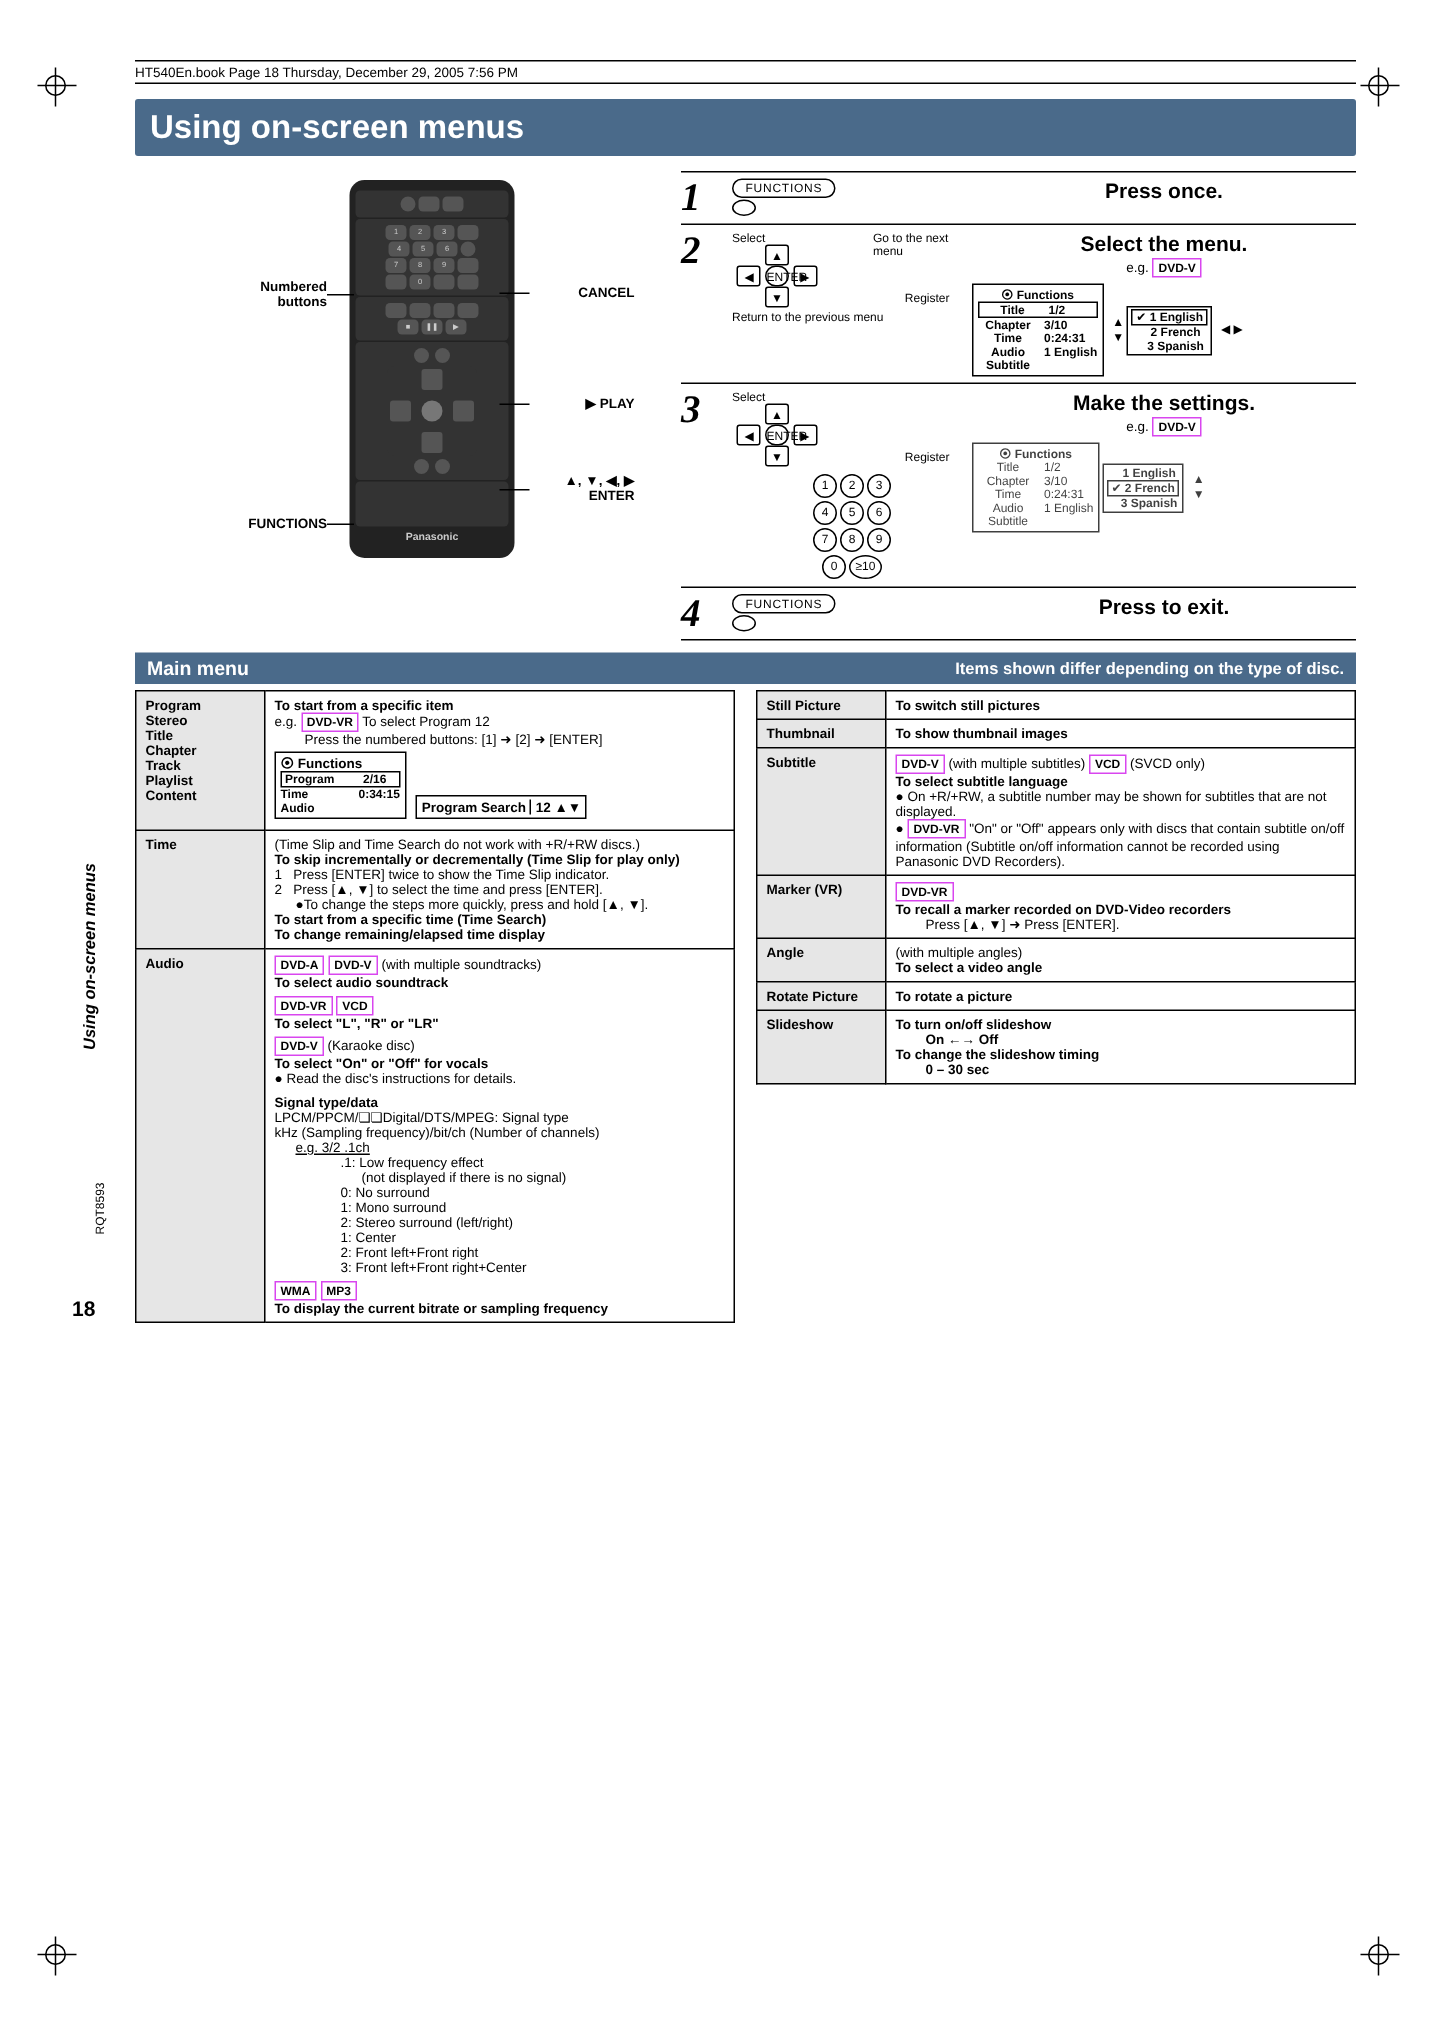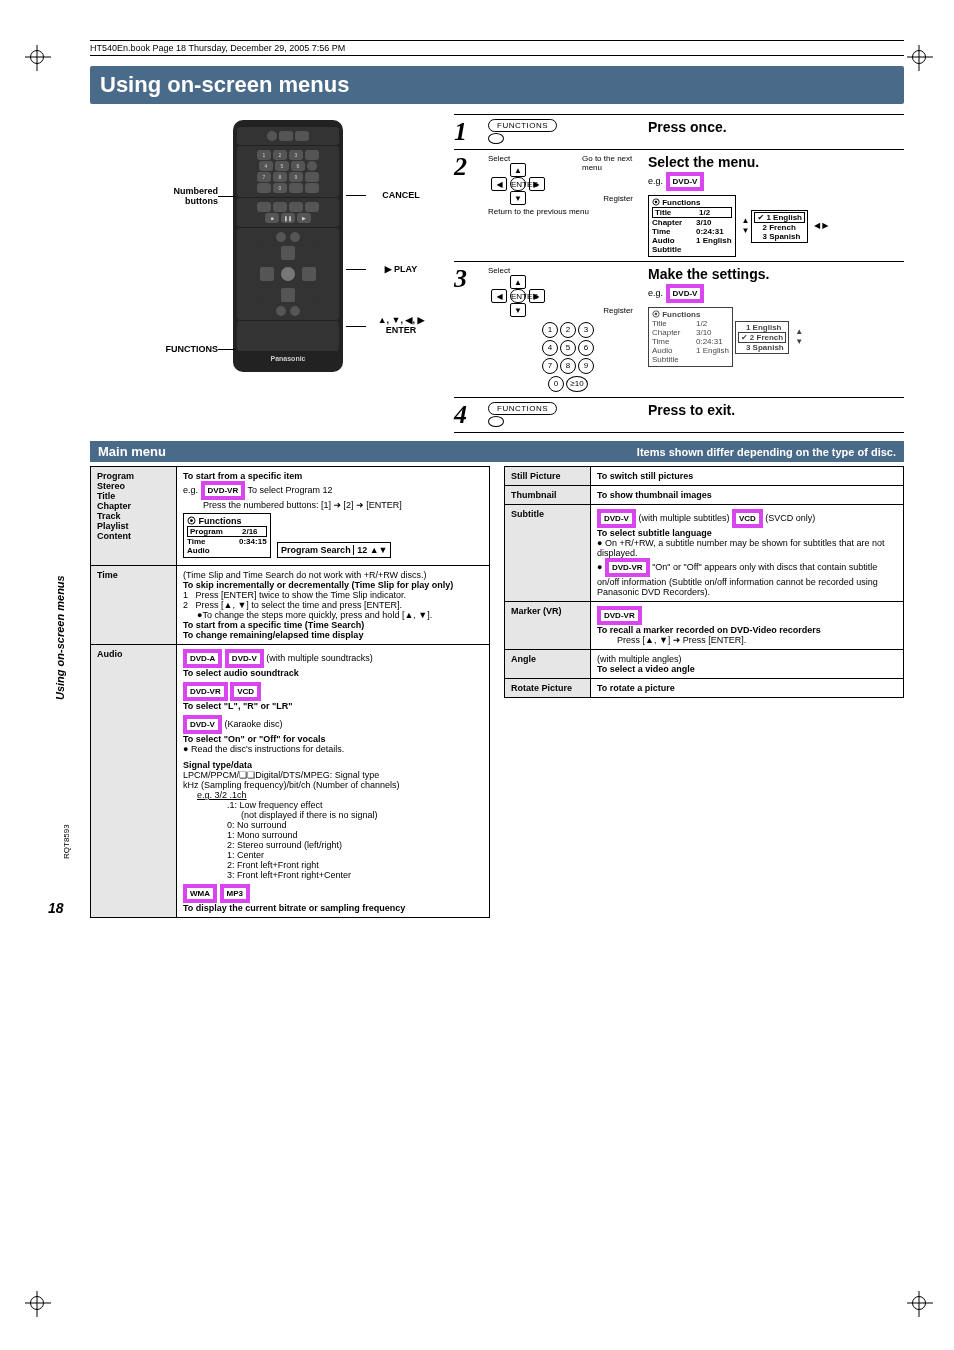--- a/index.html
+++ b/index.html
@@ -32,39 +32,39 @@
     width: 110px; margin: 0 auto;
     background: #222; border-radius: 10px;
     padding: 6px 4px 10px;
     color:#ccc; font-size:5px; text-align:center;
   }
   .rpad { background:#333; border-radius:3px; padding:3px; margin:1px 0;}
   .rrow { display:flex; gap:2px; justify-content:center; margin:1px 0;}
   .rbtn { width:14px; height:10px; border-radius:3px; background:#555; font-size:5px; line-height:10px;}
   .rcircle { width:10px; height:10px; border-radius:50%; background:#555;}
   .rlabel-l { position:absolute; right: 200px; font-size:9px; font-weight:bold; text-align:right; width:70px;}
-  .rlabel-r { position:absolute; left: 208px; font-size:9px; font-weight:bold; text-align:center; width:70px;}
+  .rlabel-r { position:absolute; left: 195px; font-size:9px; font-weight:bold; text-align:right; width:70px;}
   .rline-l::after{content:"";position:absolute;top:50%;left:100%;width:18px;border-top:1px solid #000;}
   .rline-r::after{content:"";position:absolute;top:50%;right:100%;width:20px;border-top:1px solid #000;}
 
   .dpad-block{width:60px;height:60px;margin:2px auto;background:#333;border-radius:5px;position:relative}
   .dpad-block .sq{position:absolute;width:14px;height:14px;background:#555;border-radius:2px}
   .panabrand{color:#ccc;font-size:7px;font-weight:bold;margin-top:4px}
 
   
   .steps-col { flex:1; }
   .step-row { border-bottom: 1px solid #000; display:flex; padding: 4px 0;}
   .step-row:first-child { border-top: 1px solid #000;}
   .step-num { width:34px; font-family: Georgia, "Times New Roman", serif; font-size:26px; font-weight:bold; font-style:italic; color:#000; line-height:1;}
   .step-mid { width:160px; font-size:9px; position:relative;}
-  .step-right { flex:1; font-size:9px;}
+  .step-right { flex:1; font-size:9px;text-align:center;}
   .step-right .hd { font-size:14px; font-weight:bold; margin-bottom:2px;}
   .funcbtn { display:inline-block; border:1px solid #000; border-radius:9px; padding:1px 8px; font-size:8px; letter-spacing:.5px;}
   .ovbtn-under { width:16px;height:11px;border:1px solid #000;border-radius:50%;margin-top:1px;}
-  .tag { display:inline-block; border:4px solid #d946ef; padding:0 3px; font-size:8px; line-height:11px; font-weight:bold;}
+  .tag { display:inline-block; border:1px solid #d946ef; padding:0 3px; font-size:8px; line-height:11px; font-weight:bold;}
   .info-box { border:1px solid #000; padding:2px 3px; display:inline-block; font-size:8px; margin-top:2px;}
   .info-box .row { display:flex; gap:4px;}
   .info-box .lbl { width:40px;}
   .dpad { display:inline-block; width:60px; text-align:center;}
   .dbtn { display:inline-block; width:16px; height:14px; border:1px solid #000; border-radius:2px; font-size:8px; line-height:13px; vertical-align:middle;}
   .tiny { font-size:8px;}
   .numcir { display:inline-block; width:16px;height:16px;border:1px solid #000;border-radius:50%; font-size:8px; line-height:14px;text-align:center;margin:1px;}
   .sidearrows{display:inline-flex;flex-direction:column;gap:1px;vertical-align:middle;font-size:8px;margin-left:4px}
 
   
@@ -88,21 +88,21 @@
   .side-text {
     position:absolute;
     left:54px; top:700px;
     transform: rotate(-90deg);
     transform-origin: left top;
     font-size:11px; font-style:italic; font-weight:bold;
     white-space:nowrap;
   }
   .footer-pg {
     position:absolute; left:48px; bottom:42px;
-    font-size:14px; font-style:italic; font-weight:bold;
+    font-size:14px; font-weight:bold;
   }
   .footer-code { position:absolute; left:62px; bottom:90px; transform:rotate(-90deg); transform-origin:left top; font-size:8px;}
 
   .registration{position:absolute;width:14px;height:14px;border:1px solid #000;border-radius:50%}
   .registration::before,.registration::after{content:"";position:absolute;background:#000}
   .registration::before{left:50%;top:-6px;width:1px;height:26px;transform:translateX(-50%)}
   .registration::after{top:50%;left:-6px;height:1px;width:26px;transform:translateY(-50%)}
   .reg-tl{left:30px;top:50px}.reg-tr{right:28px;top:50px}
   .reg-bl{left:30px;bottom:40px}.reg-br{right:28px;bottom:40px}
 </style>
@@ -460,20 +460,29 @@
         </td>
             </tr>
       <tr>
               <td class="k">Angle</td>
         <td><span>(with multiple angles)</span><br><span class="b">To select a video angle</span></td>
             </tr>
       <tr>
               <td class="k">Rotate Picture</td>
         <td class="b">To rotate a picture</td>
             </tr>
+      <tr>
+              <td class="k">Slideshow</td>
+        <td>
+          <div class="b">To turn on/off slideshow</div>
+          <div class="b" style="padding-left:20px">On ←→ Off</div>
+          <div class="b">To change the slideshow timing</div>
+          <div class="b" style="padding-left:20px">0 – 30 sec</div>
+        </td>
+            </tr>
     </tbody>
         </table>
   </div>
 </div>
 
 <div class="side-text">Using on-screen menus</div>
 <div class="footer-pg">18</div>
 <div class="footer-code">RQT8593</div>
 
 </div>

